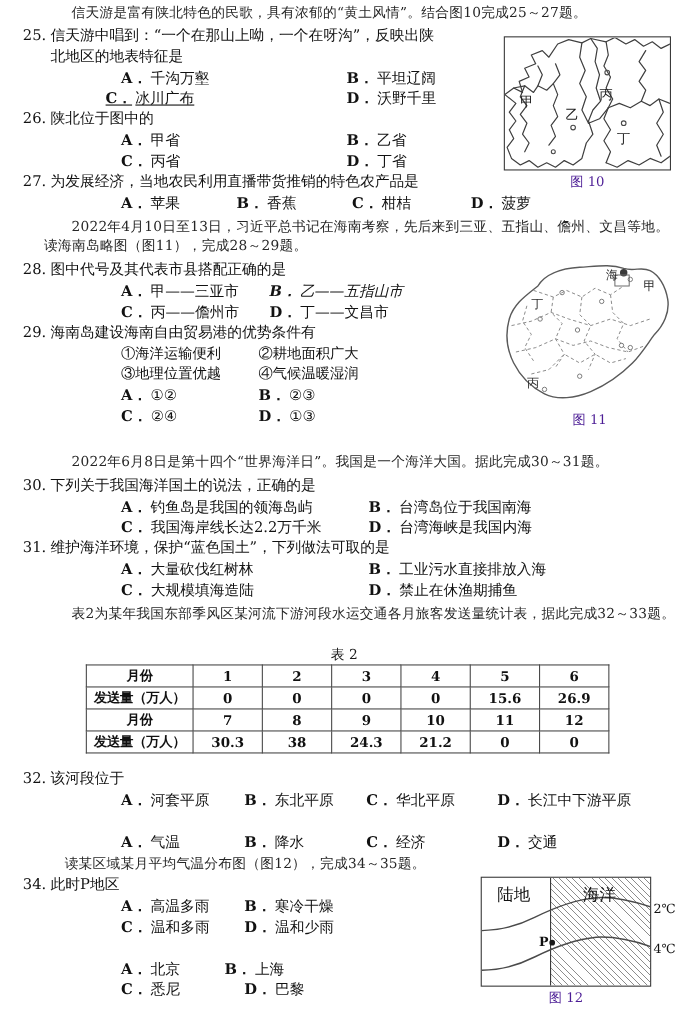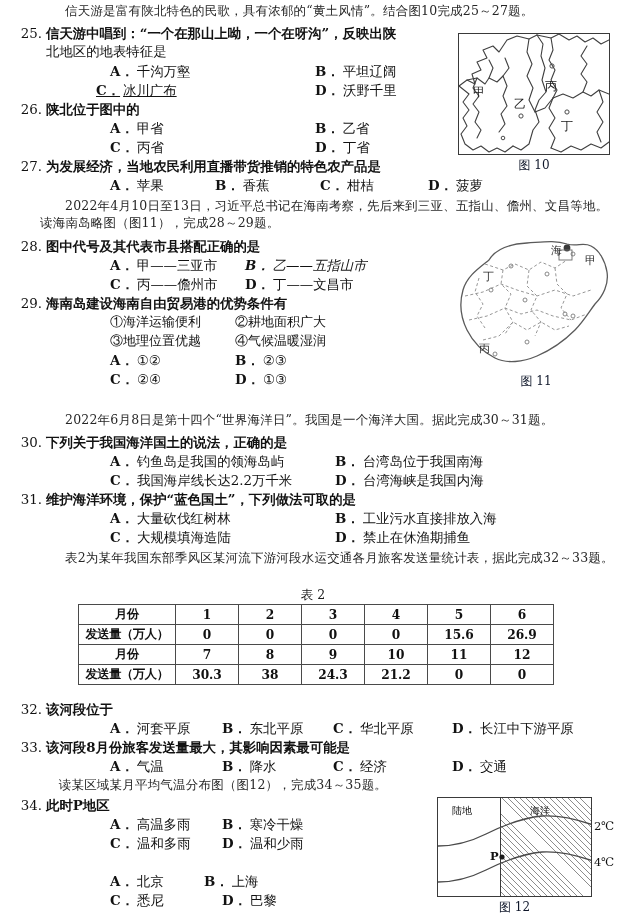--- a/index.html
+++ b/index.html
@@ -37,21 +37,21 @@
     color: #121212;
     white-space: nowrap;
   }
   .qnum {
     display: inline-block;
     width: 26px;
     text-align: right;
     margin-right: 4px;
     font-family: "DejaVu Serif", "Liberation Serif", serif;
   }
-  .qbody { display: inline-block; font-weight: bold; }
+  .qbody { display: inline-block; }
   .indent { padding-left: 30px; }
 
   .optrow {
     position: absolute;
     font-size: 13.4px;
     line-height: 18px;
     color: #121212;
     white-space: nowrap;
   }
   .opt {
@@ -70,21 +70,21 @@
     position: absolute;
     border: 1px solid #3a3a3a;
     box-sizing: border-box;
     background: #fff;
     overflow: hidden;
   }
   .figcap {
     position: absolute;
     font-size: 12px;
     text-align: center;
-    color: #0f172a;
+    color: #4c1d95;
     width: 100%;
   }
 
   
   .tabcap {
     position: absolute;
     font-size: 12.5px;
     text-align: center;
     color: #1a1a1a;
   }
@@ -119,21 +119,21 @@
     );
   }
   .tlabel {
     position: absolute;
     font-size: 11.5px;
     color: #111;
     white-space: nowrap;
   }
   .zonelabel {
     position: absolute;
-    font-size: 10px;
+    font-size: 15px;
     color: #111;
   }
   .ptlabel {
     position: absolute;
     font-size: 11.5px;
     color: #111;
     font-weight: bold;
   }
 </style>
 </head>
@@ -349,23 +349,20 @@
       <span class="optlabel">B．</span><span>东北平原</span>
     </span>
     <span class="opt" style="left:333px;">
       <span class="optlabel">C．</span><span>华北平原</span>
     </span>
     <span class="opt" style="left:452px;">
       <span class="optlabel">D．</span><span>长江中下游平原</span>
     </span>
   </div>
 
-  <div class="qline" style="left:16px; top:738px;">
-    <span class="qnum">33.</span><span class="qbody">该河段8月份旅客发送量最大，其影响因素最可能是</span>
-  </div>
   <div class="optrow" style="left:0px; top:757px;">
     <span class="opt" style="left:110px;">
       <span class="optlabel">A．</span><span>气温</span>
     </span>
     <span class="opt" style="left:222px;">
       <span class="optlabel">B．</span><span>降水</span>
     </span>
     <span class="opt" style="left:333px;">
       <span class="optlabel">C．</span><span>经济</span>
     </span>

